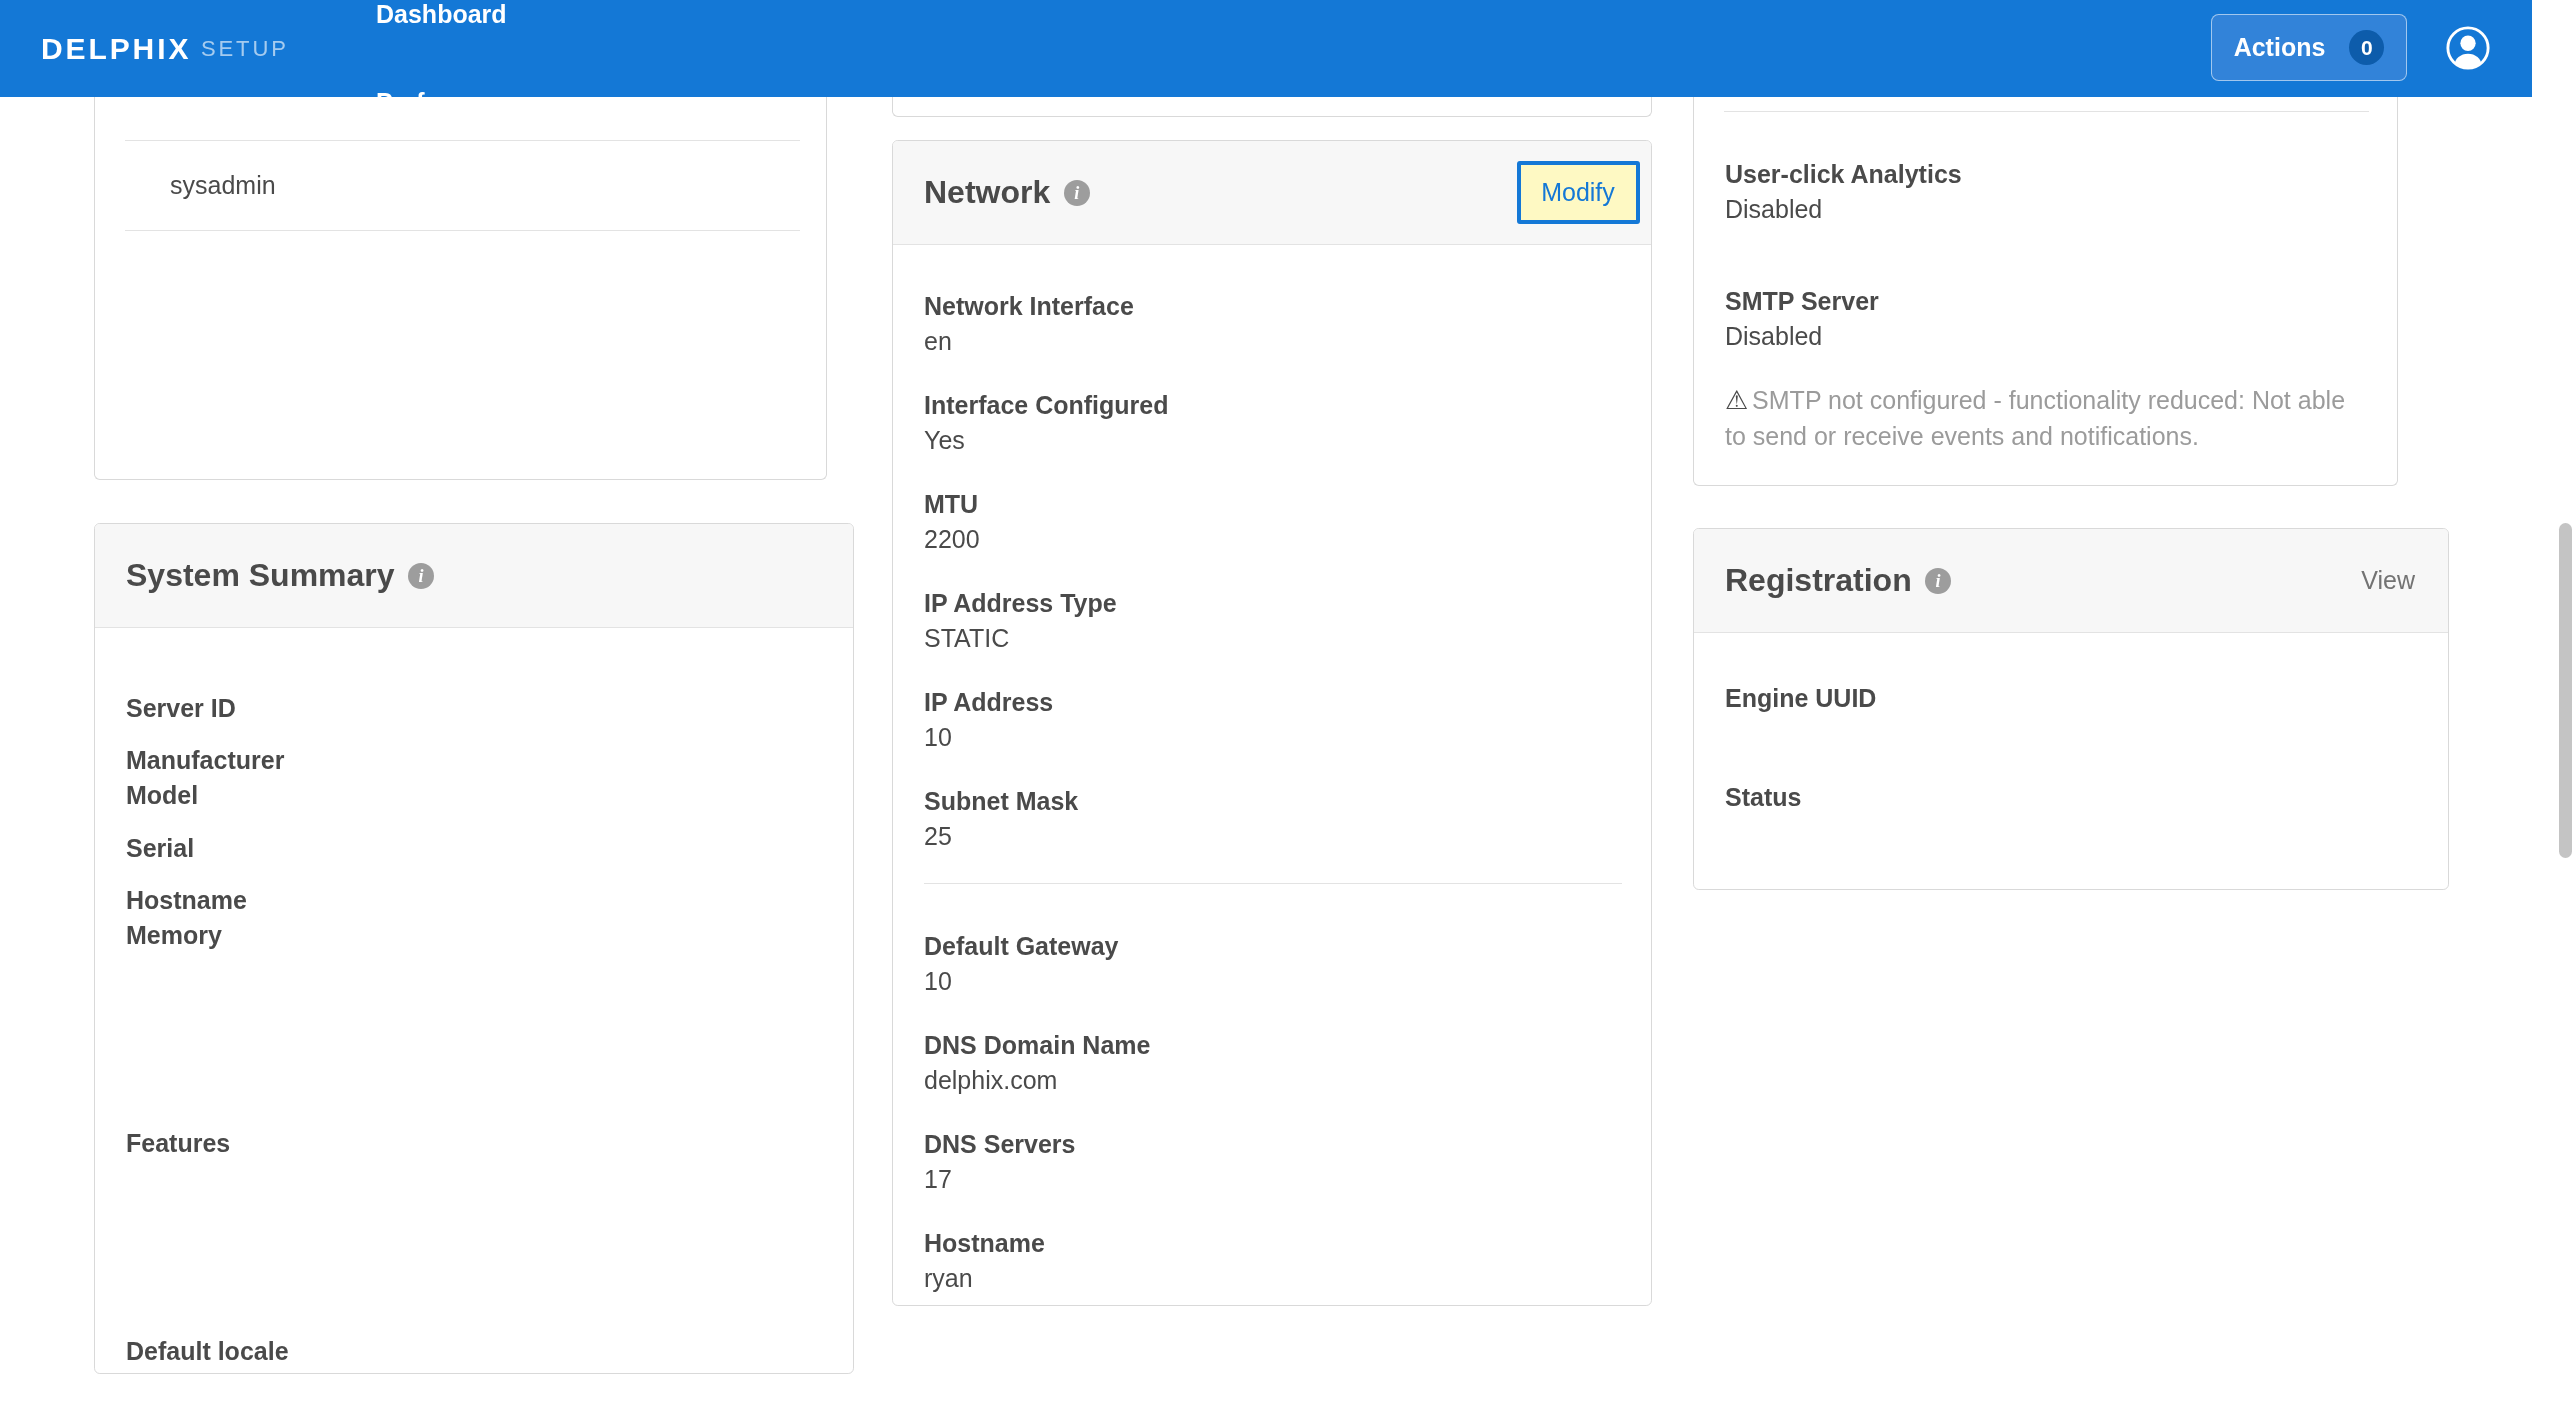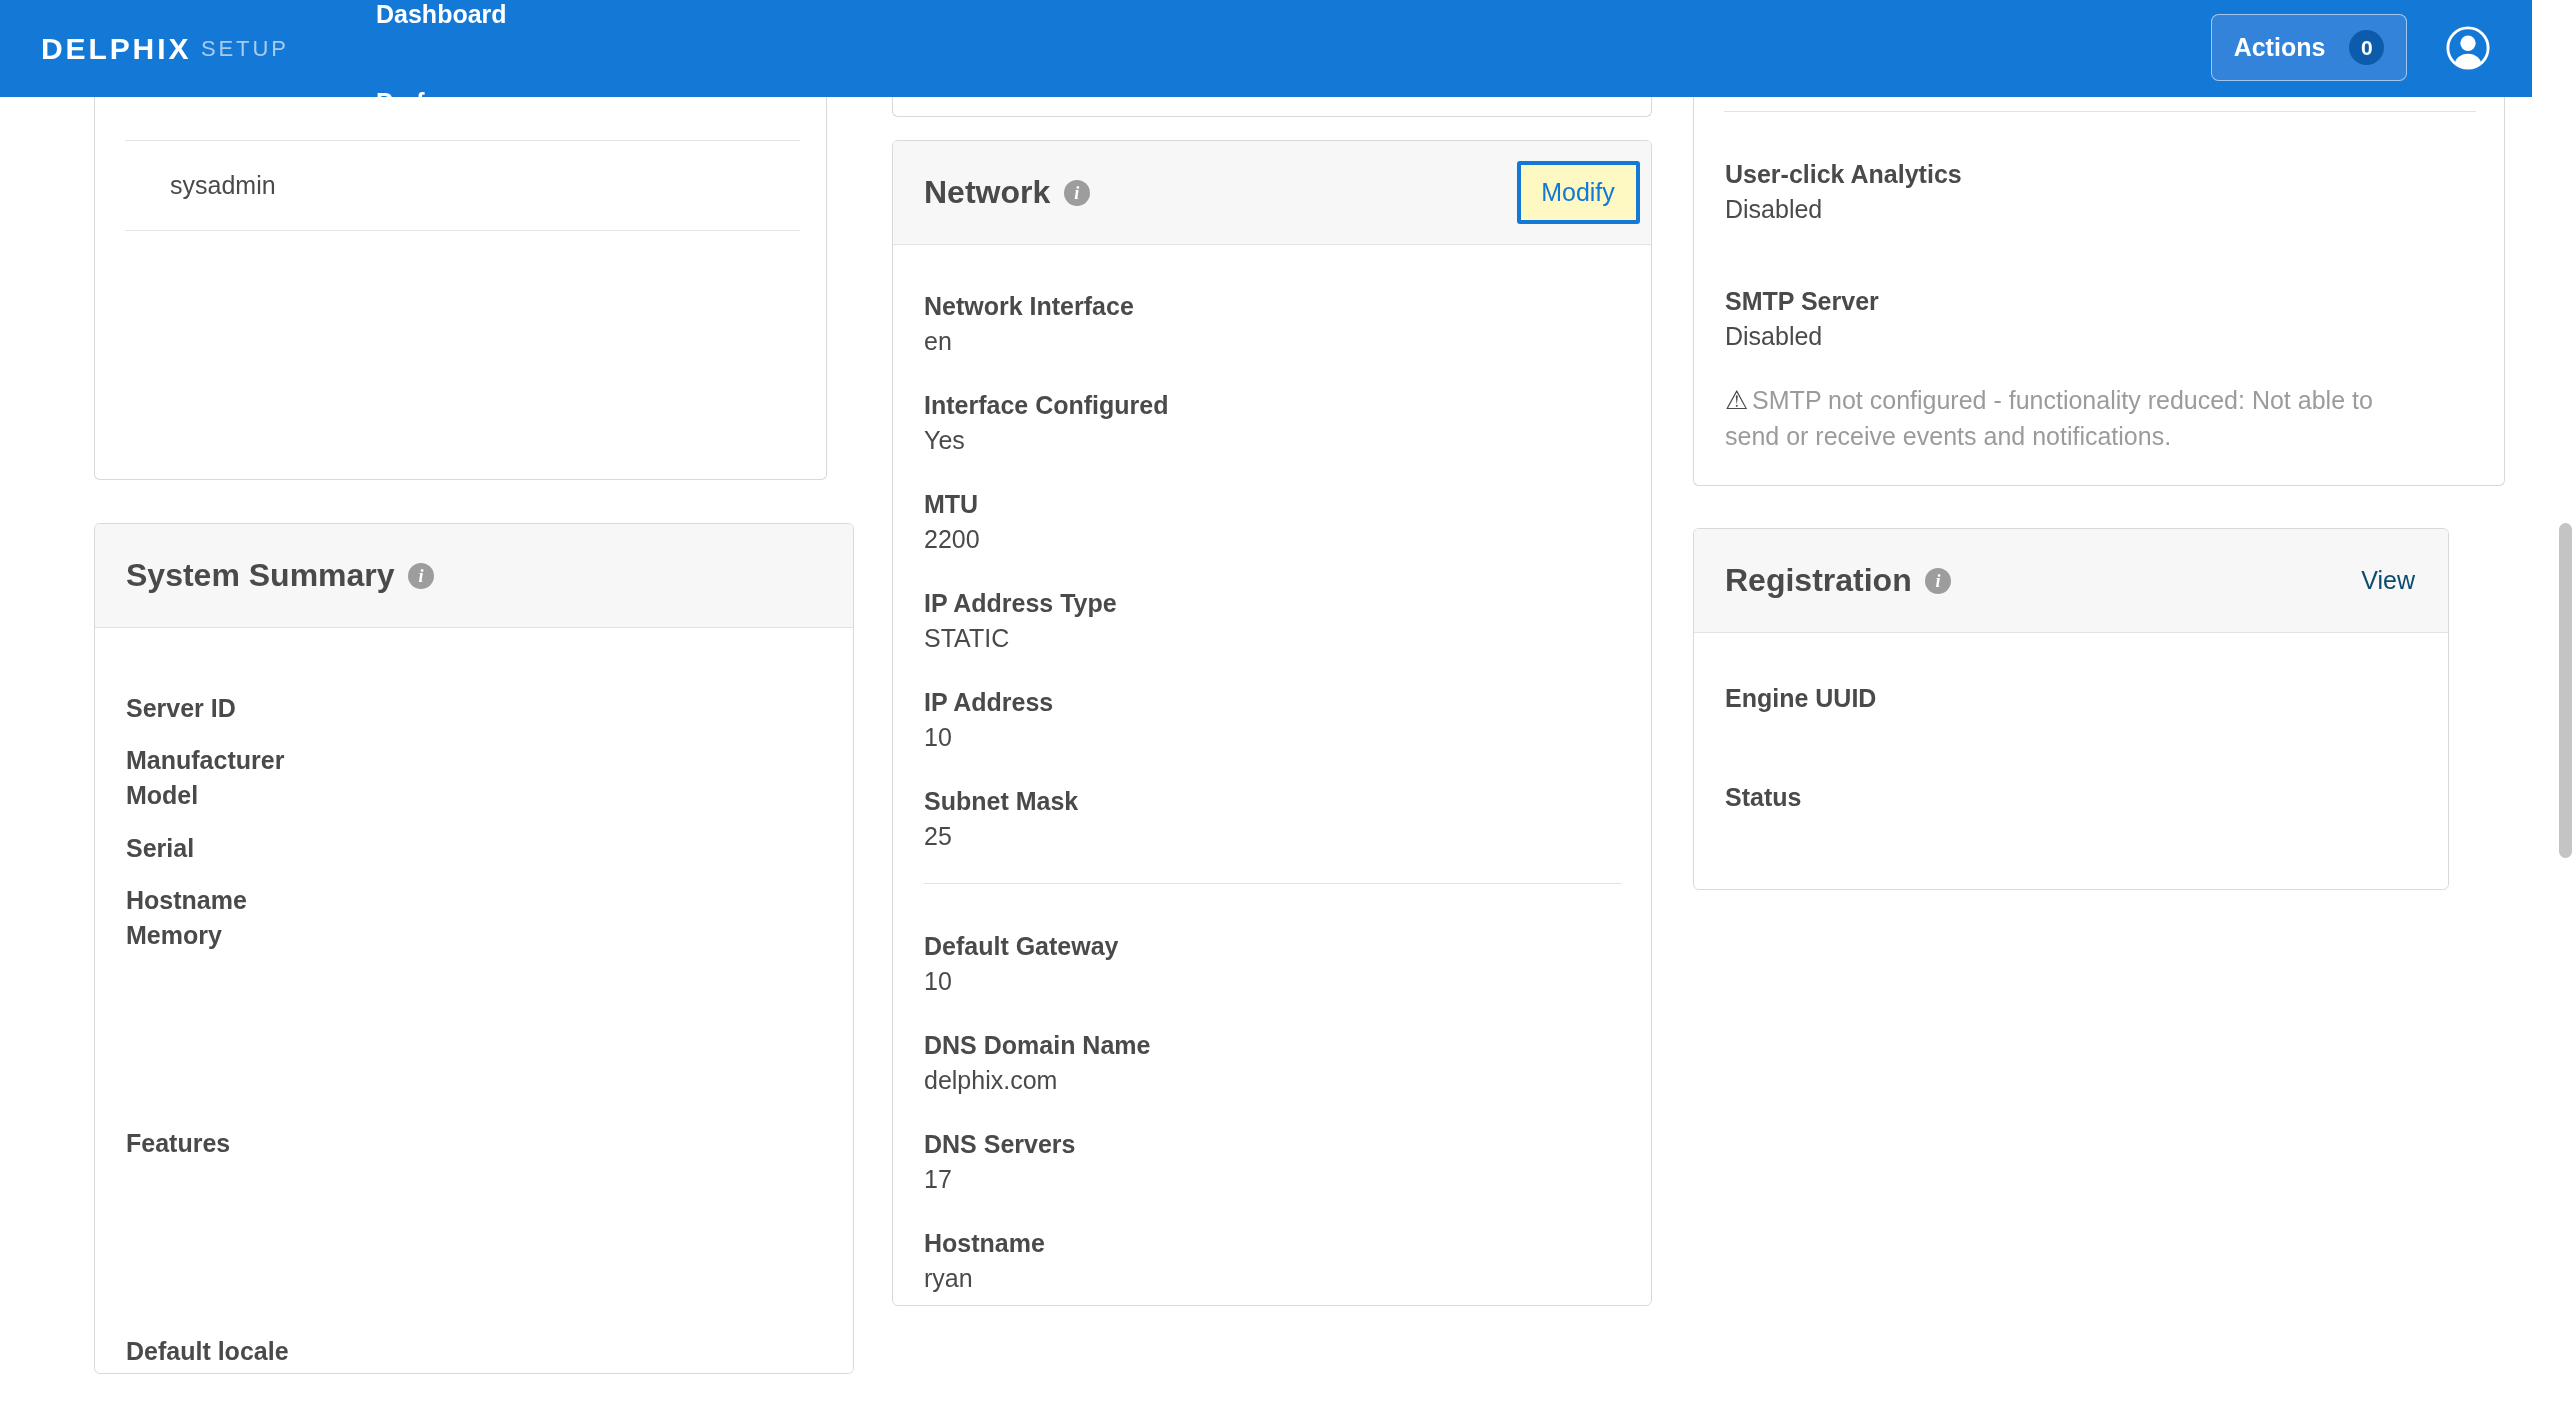--- a/index.html
+++ b/index.html
@@ -83,32 +83,32 @@
     width: 123px; height: 63px; background: #fef9c3;
     border: 4.8px solid #1478d6; border-radius: 2.9px;
     color: #1478d6; font-size: 25px; font-family: "Liberation Sans", sans-serif;
     display: flex; align-items: center; justify-content: center; cursor: pointer;
   }
   #card-network .card-body { padding: 44px 29px 0 31px; }
   .net-field { margin-bottom: 29px; }
   .net-divider { border-top: 1.9px solid #e3e3e3; margin: 8.6px 0 45px 0; }
 
   
-  #card-analytics { left: 1693px; top: 97px; width: 812px; height: 389px; }
+  #card-analytics { left: 1693px; top: 97px; width: 705px; height: 389px; }
   #card-analytics .divider { position: absolute; left: 30px; right: 28px; top: 14.4px; }
   #card-analytics .card-body { padding: 60px 31px 0 31px; }
   .gap59 { margin-bottom: 57px; }
   .warn-text {
     margin-top: 28px; font-size: 25px; line-height: 36px; color: #9b9b9b; max-width: 692px;
   }
   .warn-icon { color: #4a4a4a; font-size: 26px; margin-right: 3.8px; font-style: normal; }
 
   #card-reg { left: 1693px; top: 528px; width: 756px; height: 362px; }
   #card-reg .card-header { padding-right: 33px; }
-  .view-link { color: #0c4a6e; font-size: 25px; text-decoration: none; cursor: pointer; }
+  .view-link { color: #737373; font-size: 25px; text-decoration: none; cursor: pointer; }
   #card-reg .card-body { padding: 48px 31px 0 31px; }
   .gap67 { margin-bottom: 64px; }
 
   
   .scroll-thumb {
     position: absolute; left: 2559px; top: 523px; width: 13.4px; height: 335px;
     background: #c4c4c4; border-radius: 7.7px; cursor: pointer;
   }
 </style>
 </head>

